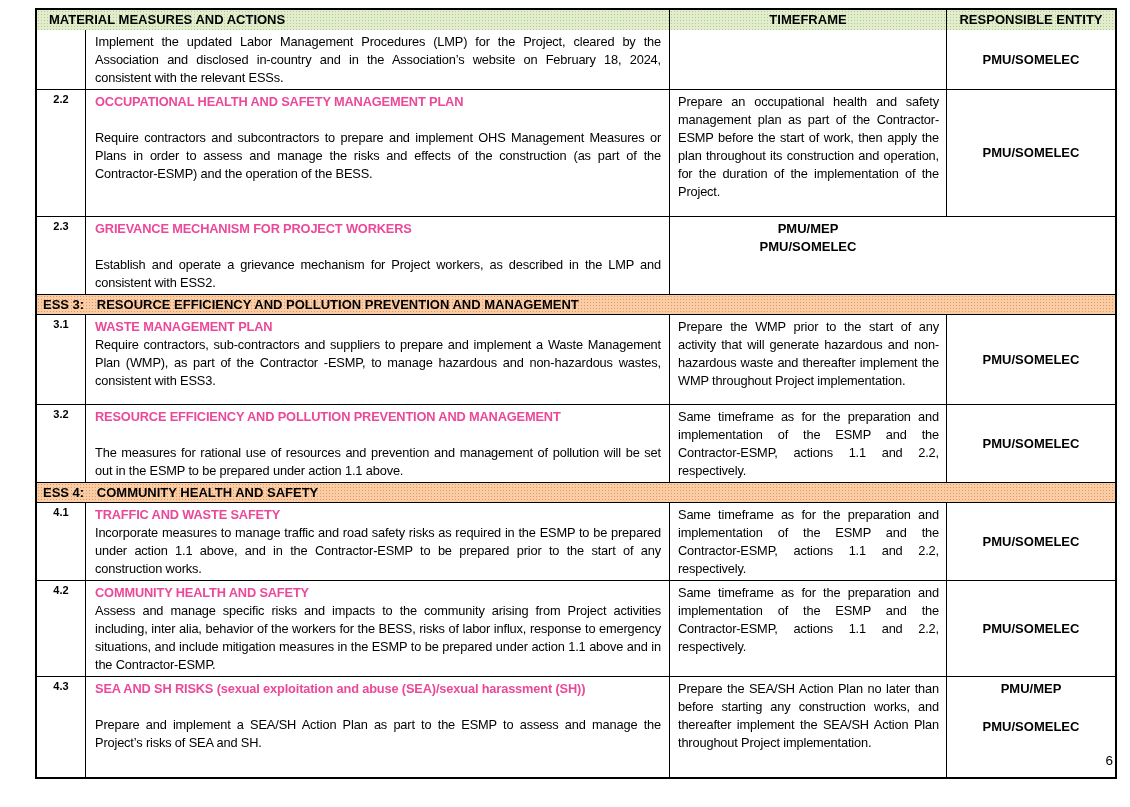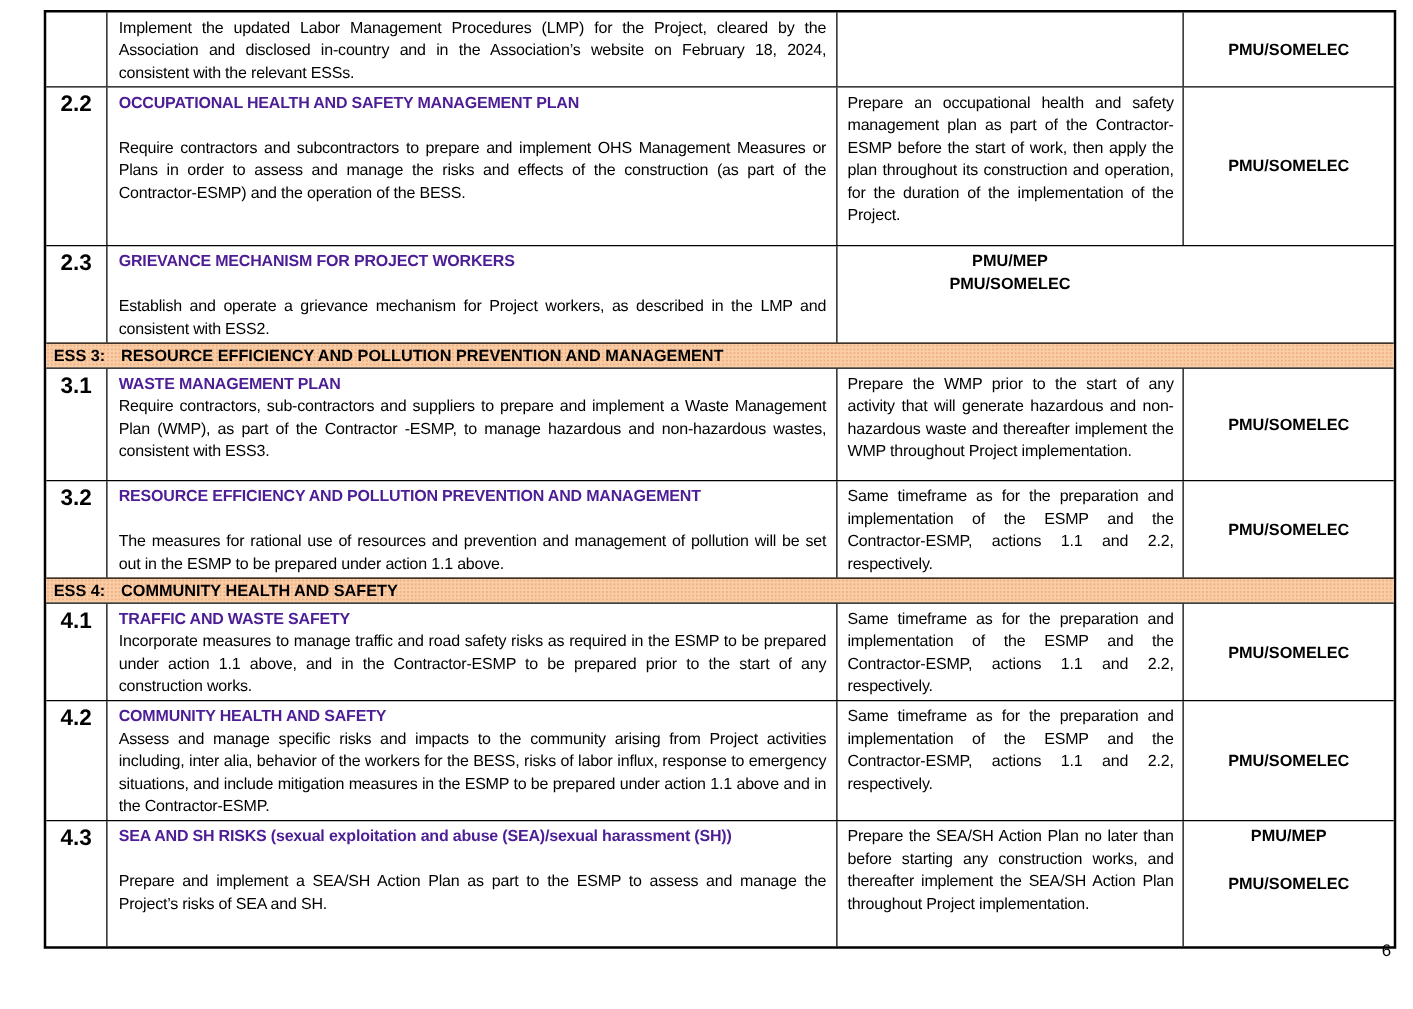--- a/index.html
+++ b/index.html
@@ -11,23 +11,23 @@
   .hdr{display:grid;grid-template-columns:632px 277px 1fr;min-height:20px;
        background-color:#e2edcd;
        background-image:radial-gradient(#b3cb8e 22%, rgba(0,0,0,0) 28%);
        background-size:3px 3px;
        font-weight:bold;font-size:13px;line-height:19px;}
   .hc{padding:0 4px;box-sizing:border-box;}
   .hc-act{text-align:left;padding-left:12px;}
   .hc-time,.hc-resp{text-align:center;}
   .bl{border-left:1px solid #000;}
   .arow{display:grid;grid-template-columns:48px 584px 277px 1fr;}
-  .c-num{font-weight:bold;font-size:18px;text-align:center;padding-top:3px;box-sizing:border-box;}
+  .c-num{font-weight:bold;font-size:11px;text-align:center;padding-top:3px;box-sizing:border-box;}
   .c-act{box-sizing:border-box;padding:3px 8px 2px 9px;font-size:12.8px;line-height:18px;letter-spacing:-0.15px;}
-  .a-title{font-weight:bold;color:#4c1d95;text-align:left;}
+  .a-title{font-weight:bold;color:#ec4899;text-align:left;}
   .t-gap{height:18px;}
   .a-body{text-align:justify;}
   .c-time{box-sizing:border-box;padding:3px 7px 2px 8px;font-size:12.8px;line-height:18px;letter-spacing:-0.15px;text-align:justify;}
   .c-resp{box-sizing:border-box;display:flex;flex-direction:column;align-items:center;
           font-weight:bold;font-size:13px;line-height:18px;}
   .v-center{justify-content:center;}
   .v-top{justify-content:flex-start;padding-top:3px;}
   .resp-entity.gap{margin-top:20px;}
   .srow{min-height:20px;background-color:#f9cda6;
         background-image:radial-gradient(#e9945c 22%, rgba(0,0,0,0) 28%);
@@ -46,20 +46,25 @@
   .ri8{min-height:90px;}
   .ri9{min-height:101px;}
   .page-num{position:absolute;right:17px;top:753px;font-size:13.5px;}
 </style>
 </head>
 <body>
 
 <div class="page">
 
   <div class="doc-table">
+    <div class="row hdr">
+      <div class="hc hc-act">MATERIAL MEASURES AND ACTIONS</div>
+      <div class="hc hc-time bl">TIMEFRAME</div>
+      <div class="hc hc-resp bl">RESPONSIBLE ENTITY</div>
+    </div>
     <div>
   <div class="row arow ri0">
     <div class="c-num"></div>
     <div class="c-act bl">
 
       <div class="a-body">Implement the updated Labor Management Procedures (LMP) for the Project, cleared by the Association and disclosed in-country and in the Association’s website on February 18, 2024, consistent with the relevant ESSs.</div>
     </div>
     <div class="c-time bl">
       <div></div>
     </div>

